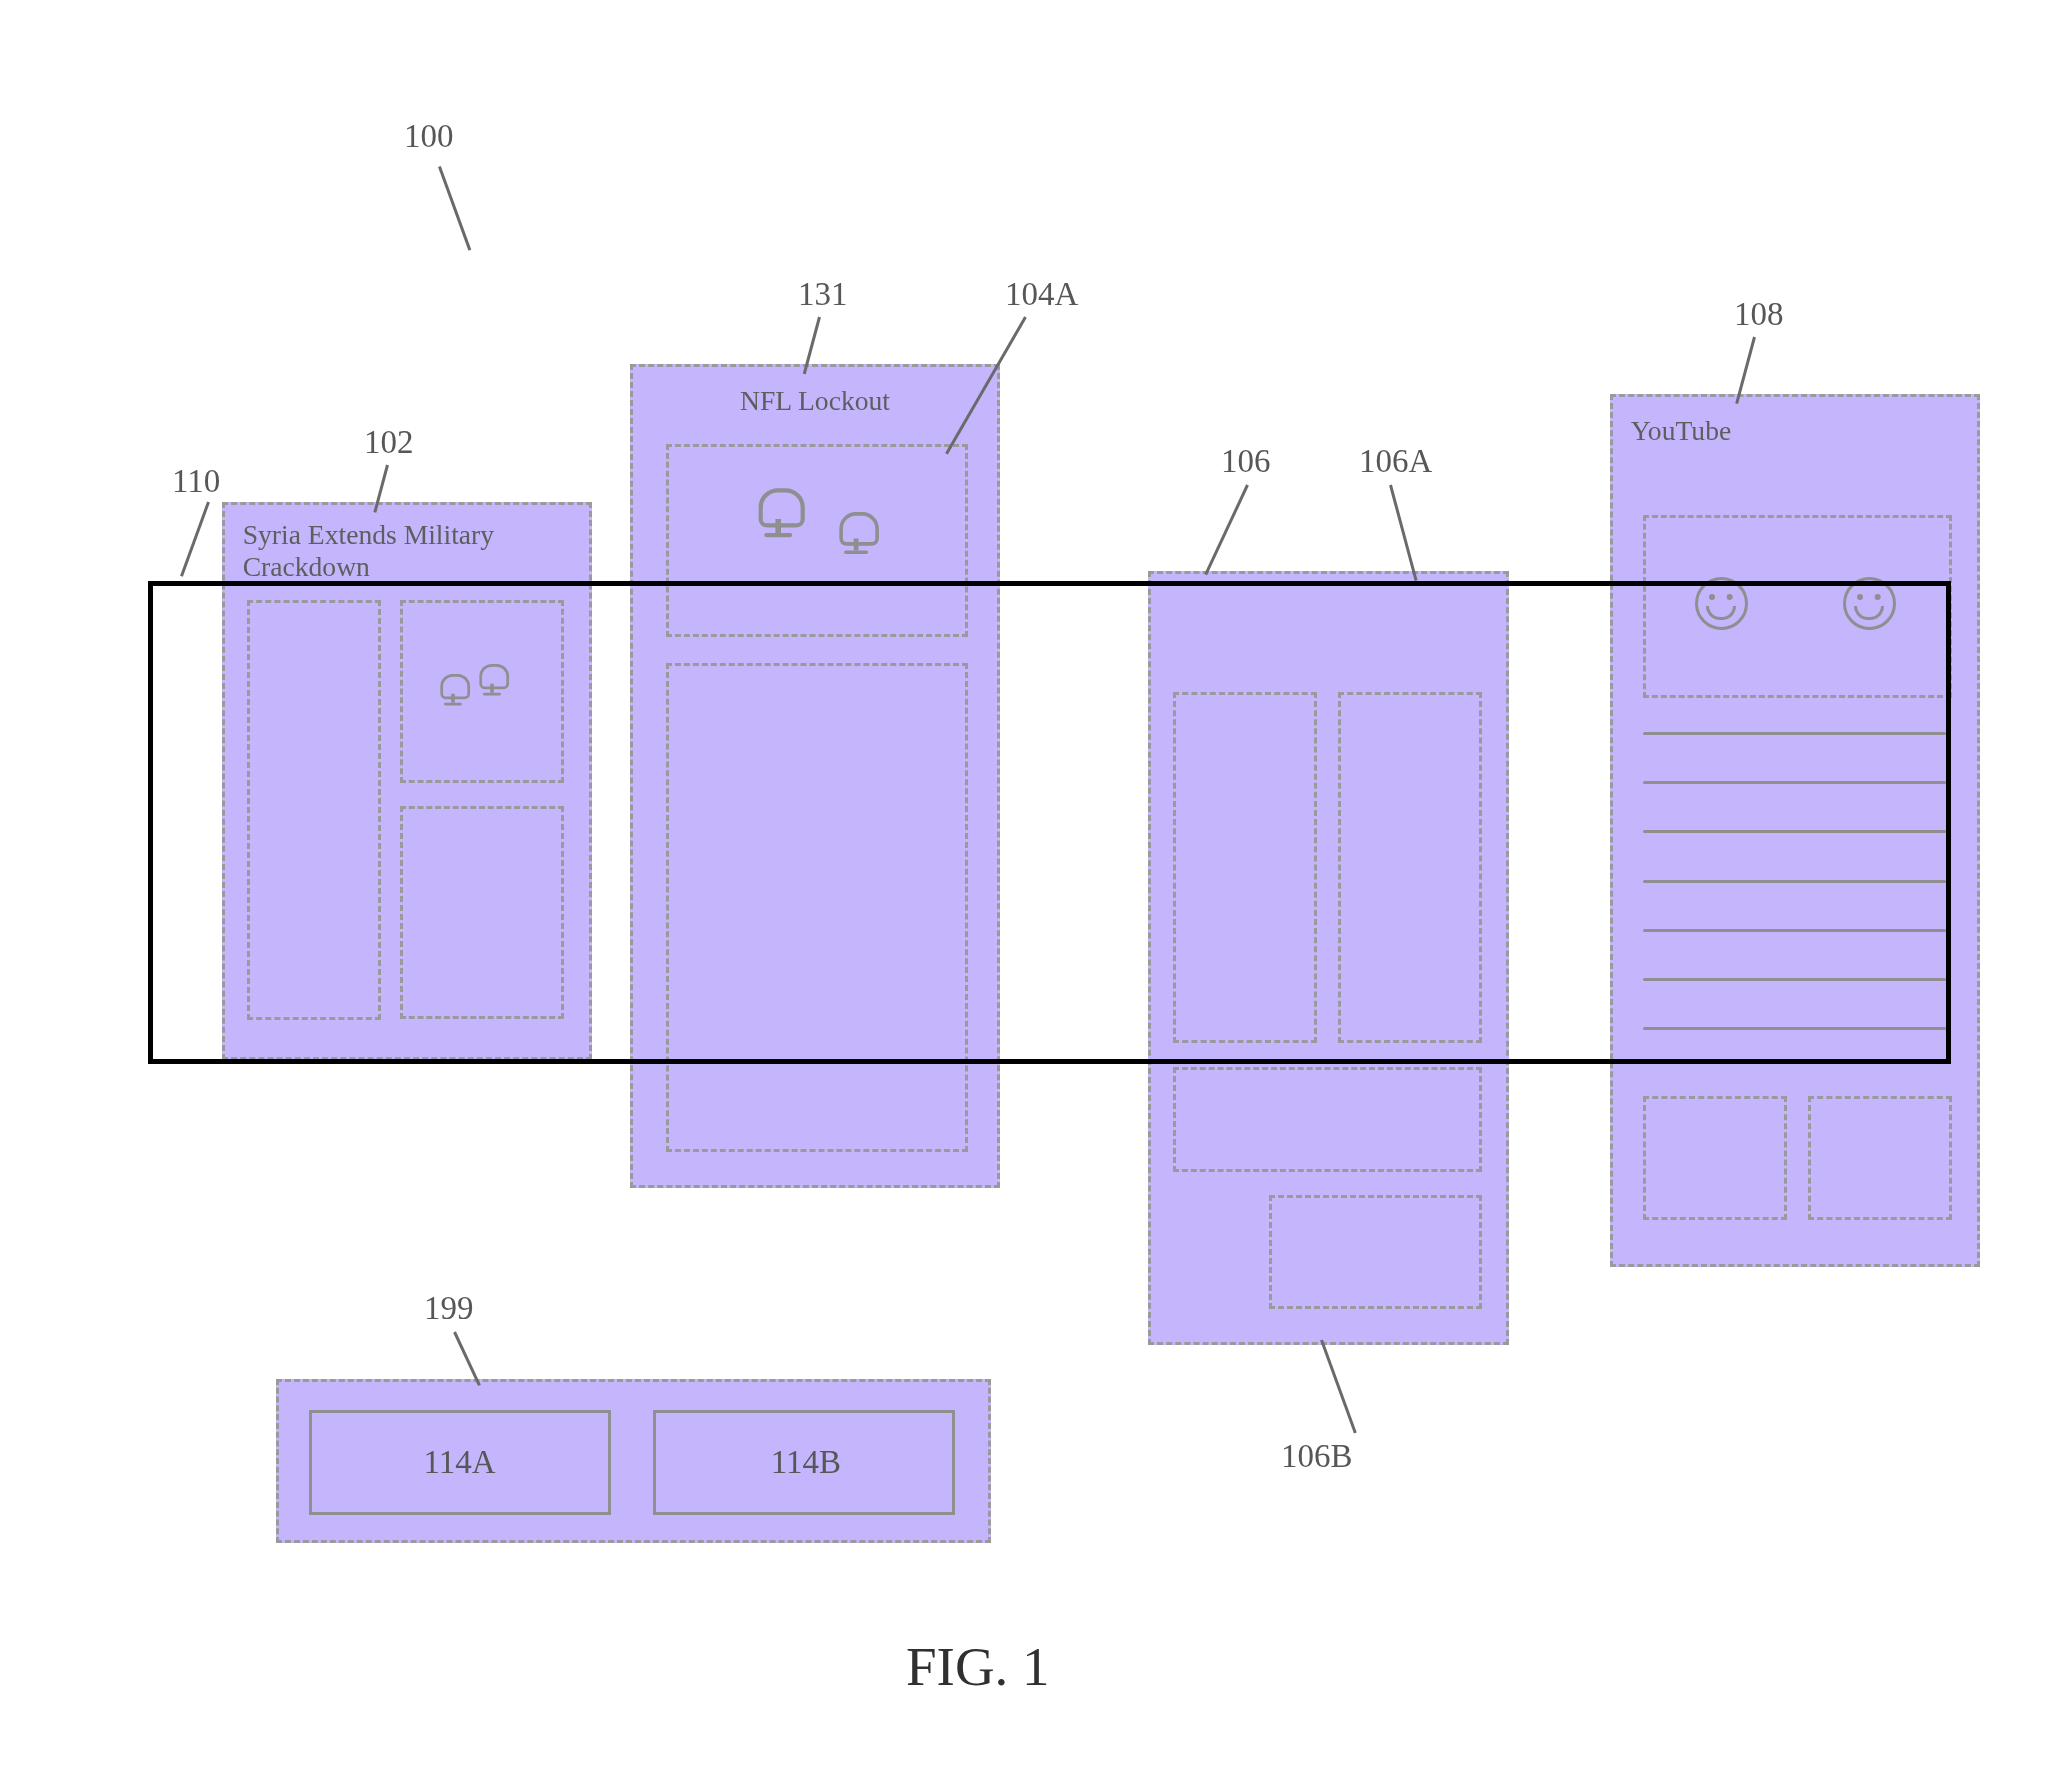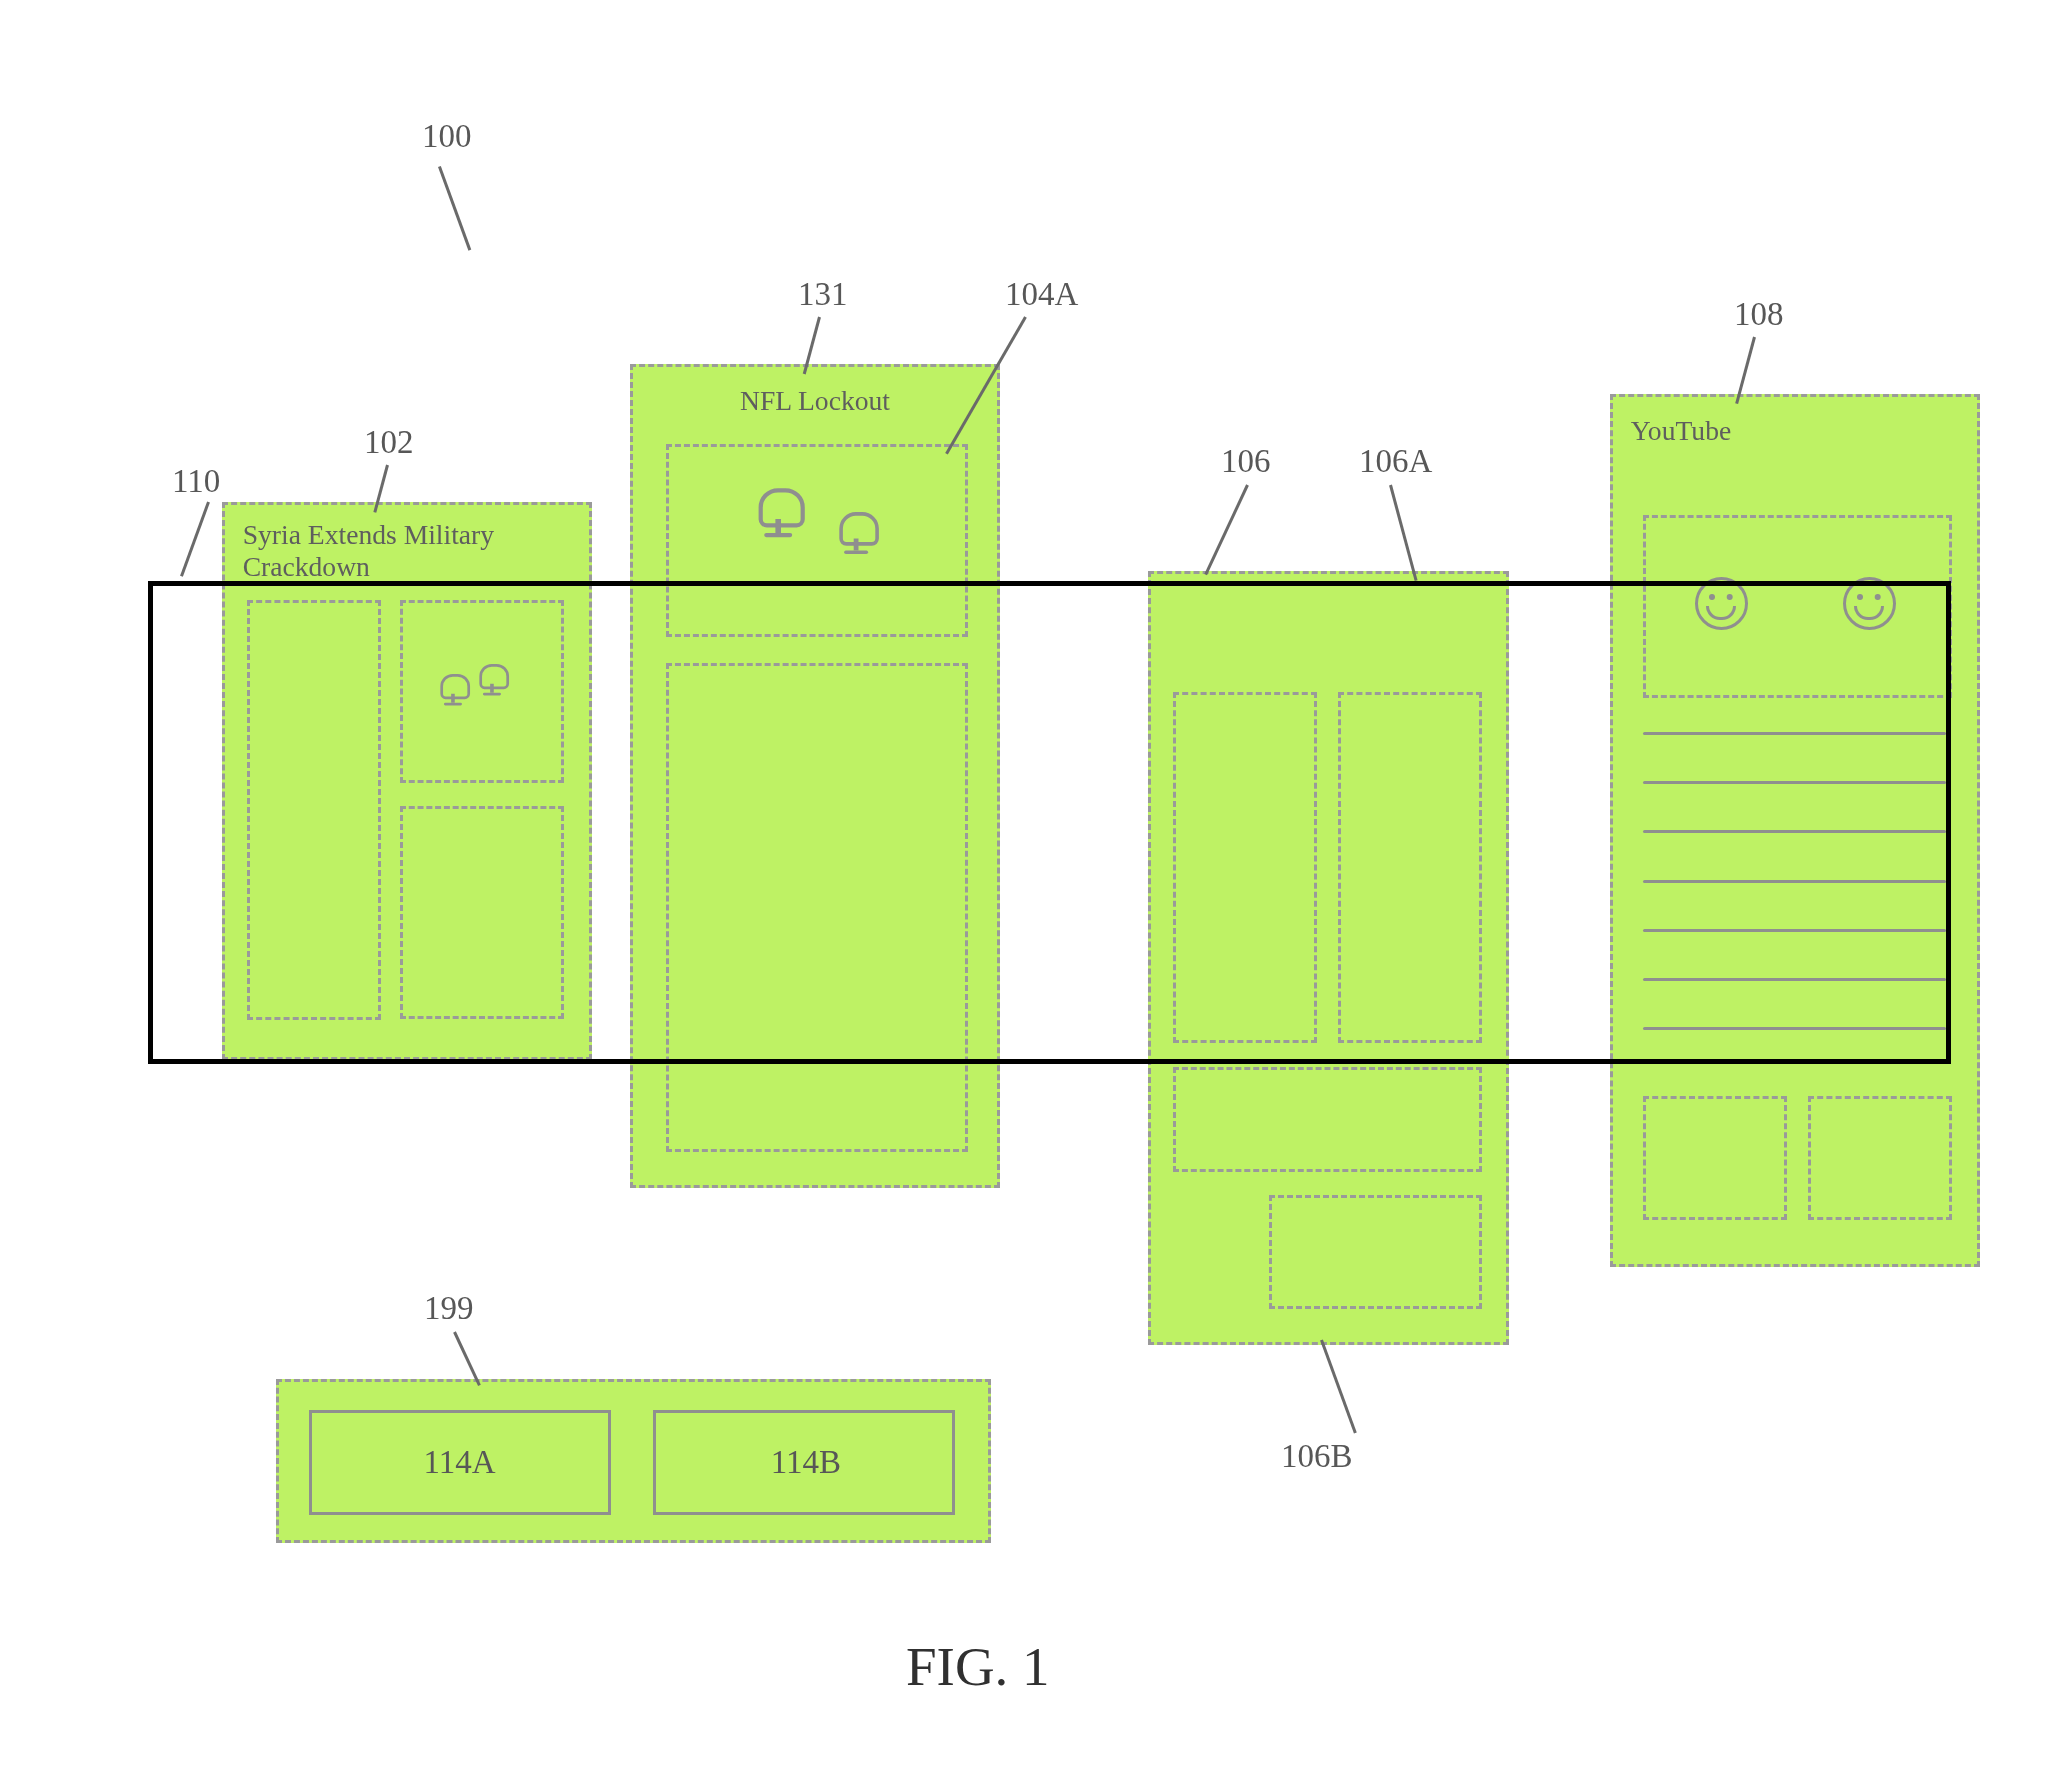--- a/index.html
+++ b/index.html
@@ -1,19 +1,19 @@
 <!DOCTYPE html>
 <html><head>
 <meta charset="utf-8">
 <style>
   html,body{margin:0;padding:0;background:#fff;font-family:"Times New Roman",serif;}
   .stage{position:relative;width:2049px;height:1791px;}
   .ref{position:absolute;font-size:33px;color:#575757;}
   .fig-label{position:absolute;font-size:55px;color:#303030;}
-  .panel{position:absolute;border:3px dashed #9a9a9a;background:#bef264;}
+  .panel{position:absolute;border:3px dashed #9a9a9a;background:#c4b5fd;}
   .panel-title{position:absolute;left:17.7px;right:17.7px;font-size:27.6px;color:#5e5e5e;line-height:1.15;}
   .slot{position:absolute;border:3px dashed #9a9a9a;}
   .solid-slot{position:absolute;border:3px solid #8f8f8f;}
   .viewport{position:absolute;border:5.9px solid #000;}
   .lead{position:absolute;background:#6a6a6a;}
   .centered-ref{position:absolute;font-size:33px;color:#575757;text-align:center;}
   .text-line{position:absolute;height:3px;background:#8f8f8f;border-radius:2px;}
   .smiley{position:absolute;width:47px;height:47px;border:3px solid #8f8f8f;border-radius:50%;}
   .smiley::before,.smiley::after{content:"";position:absolute;background:#8f8f8f;}
   .smiley::before{width:5.9px;height:5.9px;border-radius:50%;top:13.8px;left:11.8px;box-shadow:17.7px 0 0 #8f8f8f;}
@@ -21,21 +21,21 @@
   .cup{position:absolute;width:39px;height:39px;}
   .cup .bowl{position:absolute;left:5.9px;top:0;width:27.6px;height:21.7px;border:3px solid #8f8f8f;border-radius:13.8px 13.8px 5.9px 5.9px;}
   .cup .stem{position:absolute;left:17.7px;top:21.7px;width:3.9px;height:9.9px;background:#8f8f8f;}
   .cup .base{position:absolute;left:9.9px;top:31.5px;width:19.7px;height:3.9px;background:#8f8f8f;border-radius:2px;}
 </style>
 </head>
 <body>
 
 <div class="stage">
 
-  <div class="ref" style="left:422px;top:118px;">100</div>
+  <div class="ref" style="left:404px;top:118px;">100</div>
   <div class="lead" style="left:438px;top:167px;width:3px;height:89px;transform:rotate(-20deg);transform-origin:top left;"></div>
 
   <div class="panel" style="left:222px;top:502px;width:364px;height:552px;">
     <div class="panel-title" style="top:13.8px;">Syria Extends Military Crackdown</div>
     <div class="slot" style="left:21.7px;top:95px;width:128px;height:414px;"></div>
     <div class="slot" style="left:175px;top:95px;width:158px;height:177px;">
       <div class="cup" style="left:29.6px;top:69px;transform:scale(0.9);">
           <div class="bowl"></div>
           <div class="stem"></div>
           <div class="base"></div>

